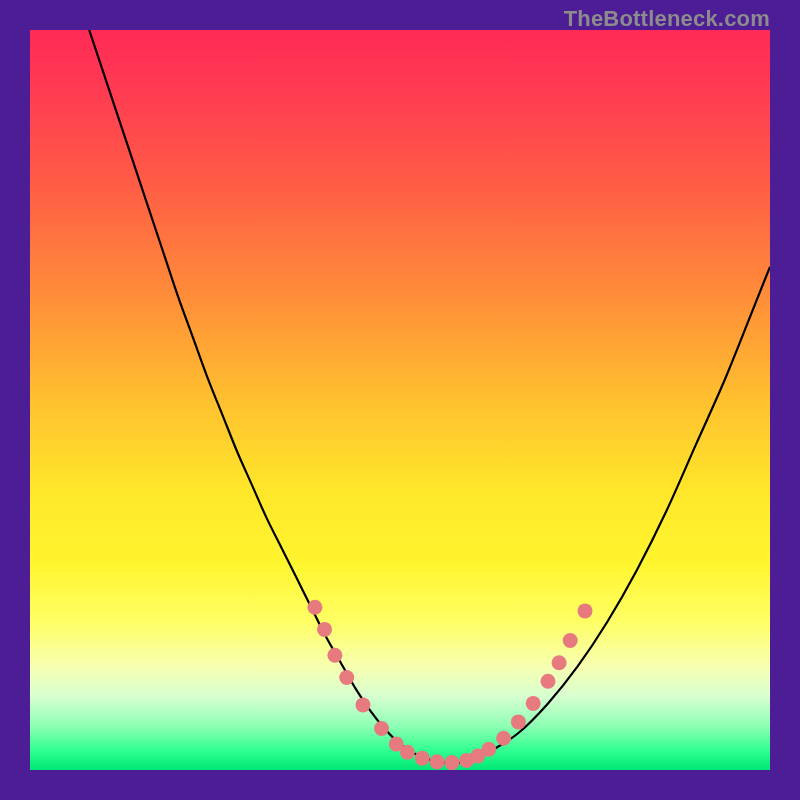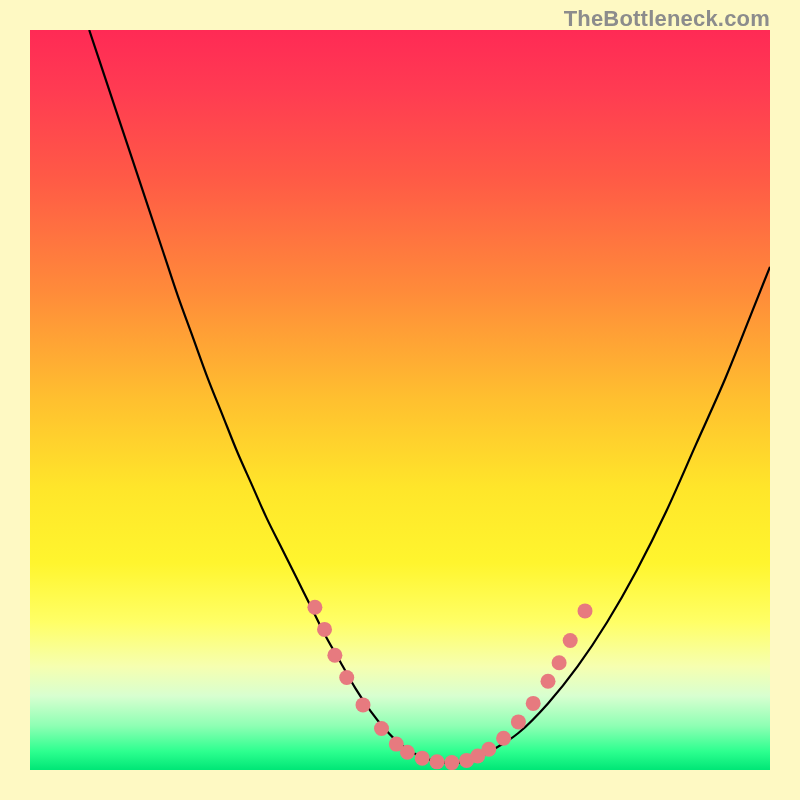--- a/index.html
+++ b/index.html
@@ -9,21 +9,21 @@
     height: 800px;
     background: #000;
     overflow: hidden;
   }
   .frame {
     position: absolute;
     left: 0;
     top: 0;
     width: 800px;
     height: 800px;
-    background: #fef9c3;
+    background: #4c1d95;
   }
   .plot {
     position: absolute;
     left: 30px;
     top: 30px;
     width: 740px;
     height: 740px;
     overflow: hidden;
   }
   .gradient {

